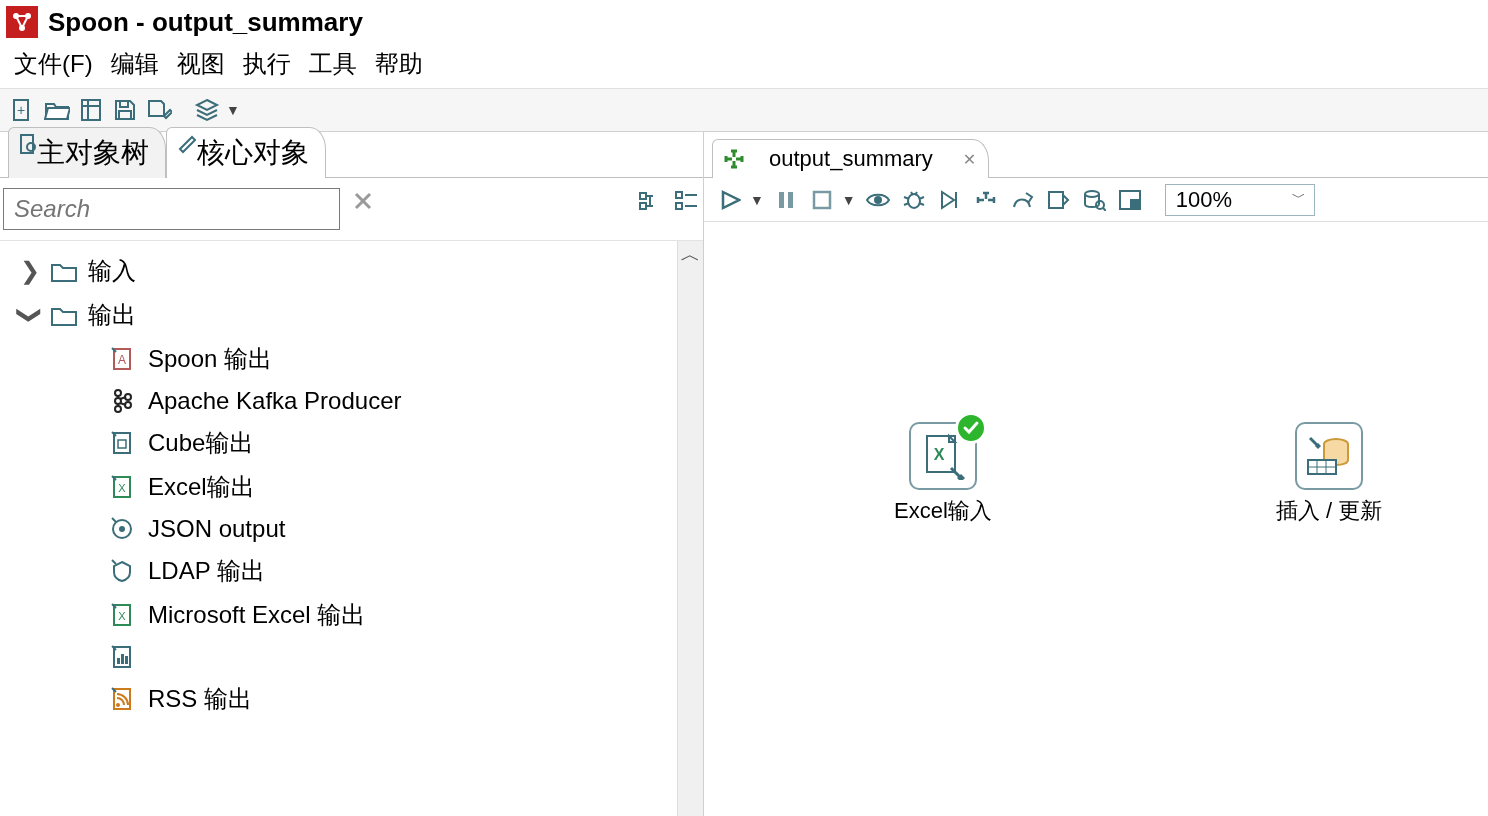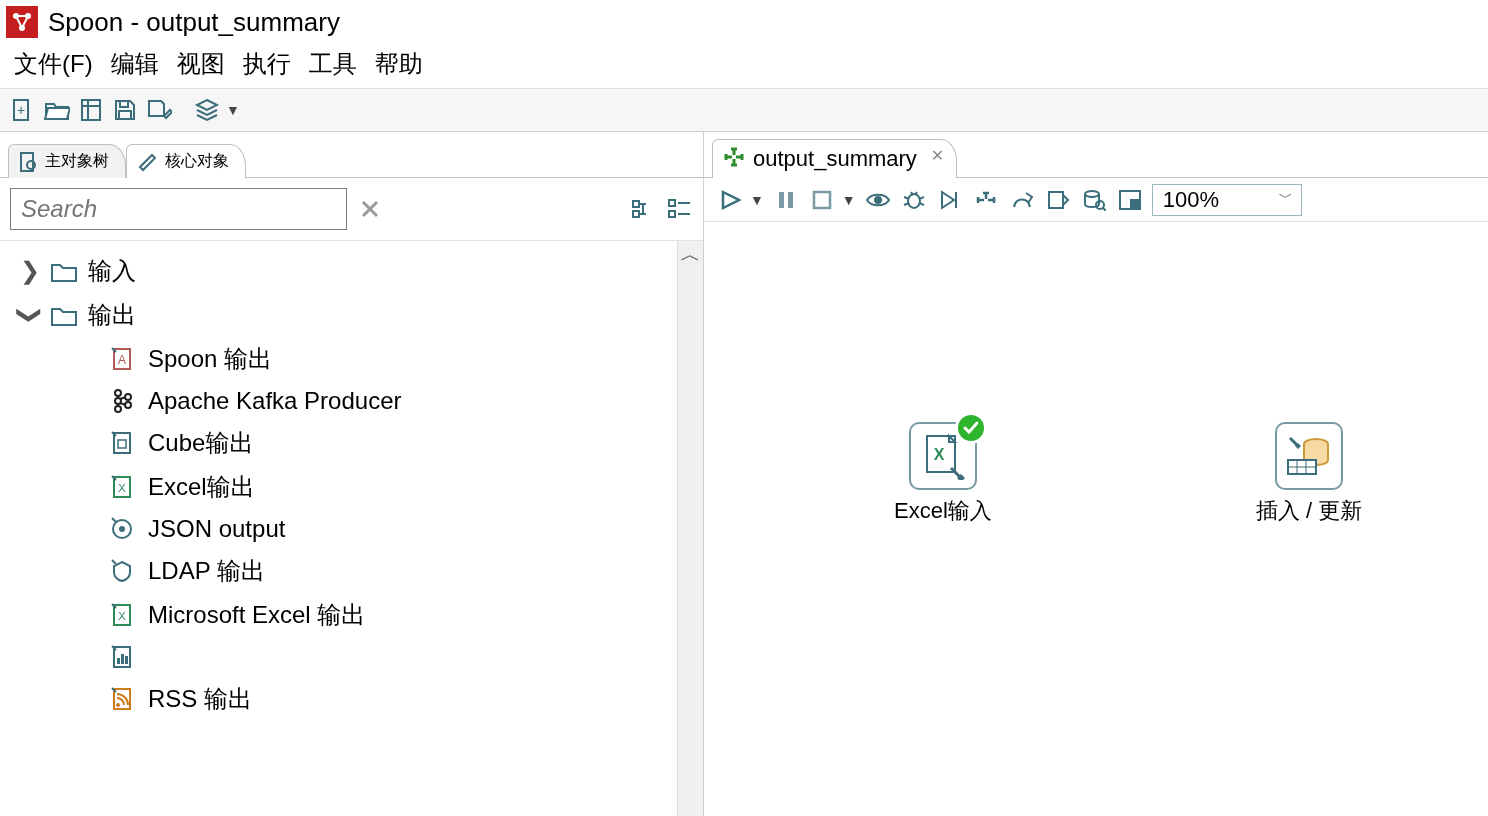--- a/index.html
+++ b/index.html
@@ -13,20 +13,21 @@
     overflow: hidden;
     display: flex;
     flex-direction: column;
   }
   
   .title-bar {
     display: flex;
     align-items: center;
     padding: 8px 6px;
     height: 44px;
+    font-weight: bold;
   }
   .title-icon {
     width: 32px; height: 32px;
     background: #c41e1e;
     margin-right: 10px;
     display: inline-flex;
     align-items: center;
     justify-content: center;
   }
   .title-text { font-size: 26px; }
@@ -86,40 +87,38 @@
   .left-tabs {
     display: flex;
     align-items: flex-end;
     border-bottom: 1px solid #bfbfbf;
     padding: 4px 8px 0 8px;
     height: 46px;
     background: #fff;
   }
   .tab {
     display: flex;
-    align-items: center;
     padding: 6px 16px 6px 10px;
     border: 1px solid #bfbfbf;
     border-bottom: none;
     border-top-left-radius: 6px;
     border-top-right-radius: 16px 22px;
     margin-right: 0px;
     background: #fff;
-    font-size: 16px;
+    font-size: 28px;
     position: relative;
     top: 1px;
-    gap: 8px;
+    gap: 0;
   }
   .tab.inactive { background: #f2f2f2; }
 
   
   .search-row {
     display: flex;
-    align-items: center;
-    padding: 10px 10px;
+    padding: 10px 3px;
     gap: 10px;
     border-bottom: 1px solid #e3e3e3;
   }
   .search-input {
     flex: 1;
     font-size: 24px;
     padding: 6px 10px;
     border: 1px solid #7a7a7a;
     color: #777;
     font-style: italic;
@@ -184,30 +183,31 @@
   
   .right-tabs {
     display: flex;
     align-items: flex-end;
     border-bottom: 1px solid #bfbfbf;
     padding: 4px 8px 0 8px;
     height: 46px;
   }
   .right-tab {
     display: flex;
+    align-items: center;
     padding: 6px 12px 6px 10px;
     border: 1px solid #bfbfbf;
     border-bottom: none;
     border-top-left-radius: 6px;
     border-top-right-radius: 16px 22px;
     background: #fff;
     font-size: 22px;
     position: relative;
     top: 1px;
-    gap: 8px;
+    gap: 24px;
   }
   .close-x {
     font-size: 16px;
     color: #888;
     margin-left: 6px;
   }
 
   
   .canvas-toolbar {
     display: flex;
@@ -221,20 +221,21 @@
     width: 28px; height: 28px;
     display:flex; align-items:center; justify-content:center;
     color: #3b6e7a;
   }
   .zoom-box {
     border: 1px solid #9bb6bd;
     padding: 2px 28px 2px 10px;
     font-size: 22px;
     position: relative;
     min-width: 150px;
+    margin-left: 13px;
   }
   .zoom-box::after {
     content: "﹀";
     position: absolute;
     right: 8px;
     top: 4px;
     font-size: 14px;
     color: #666;
   }
 
@@ -615,21 +616,21 @@
           </svg>
           <span class="status-badge">
             <svg width="18" height="18" viewBox="0 0 18 18">
                 <path d="M3 9 l4 4 8-9" fill="none" stroke="#fff" stroke-width="3" stroke-linecap="round"></path>
               </svg>
           </span>
         </div>
         <span class="step-label">Excel输入</span>
       </div>
 
-      <div class="step" style="left:552px; top:200px">
+      <div class="step" style="left:572px; top:200px">
         <div class="step-box">
           <svg width="50" height="48" viewBox="0 0 50 48">
             <ellipse cx="32" cy="12" rx="12" ry="5" fill="#f6d9a3" stroke="#cc9a3a" stroke-width="2"></ellipse>
             <path d="M20 12 v16 c0 3 5 5 12 5 s12-2 12-5 v-16" fill="#f6d9a3" stroke="#cc9a3a" stroke-width="2"></path>
             <rect x="4" y="28" width="28" height="14" fill="#fff" stroke="#3b6e7a" stroke-width="2"></rect>
             <line x1="4" y1="35" x2="32" y2="35" stroke="#3b6e7a" stroke-width="1"></line>
             <line x1="13" y1="28" x2="13" y2="42" stroke="#3b6e7a" stroke-width="1"></line>
             <line x1="22" y1="28" x2="22" y2="42" stroke="#3b6e7a" stroke-width="1"></line>
             <path d="M6 6 l8 8" stroke="#3b6e7a" stroke-width="3"></path>
             <path d="M11 14 l3-3 3 3 -3 3 z" fill="#3b6e7a"></path>

